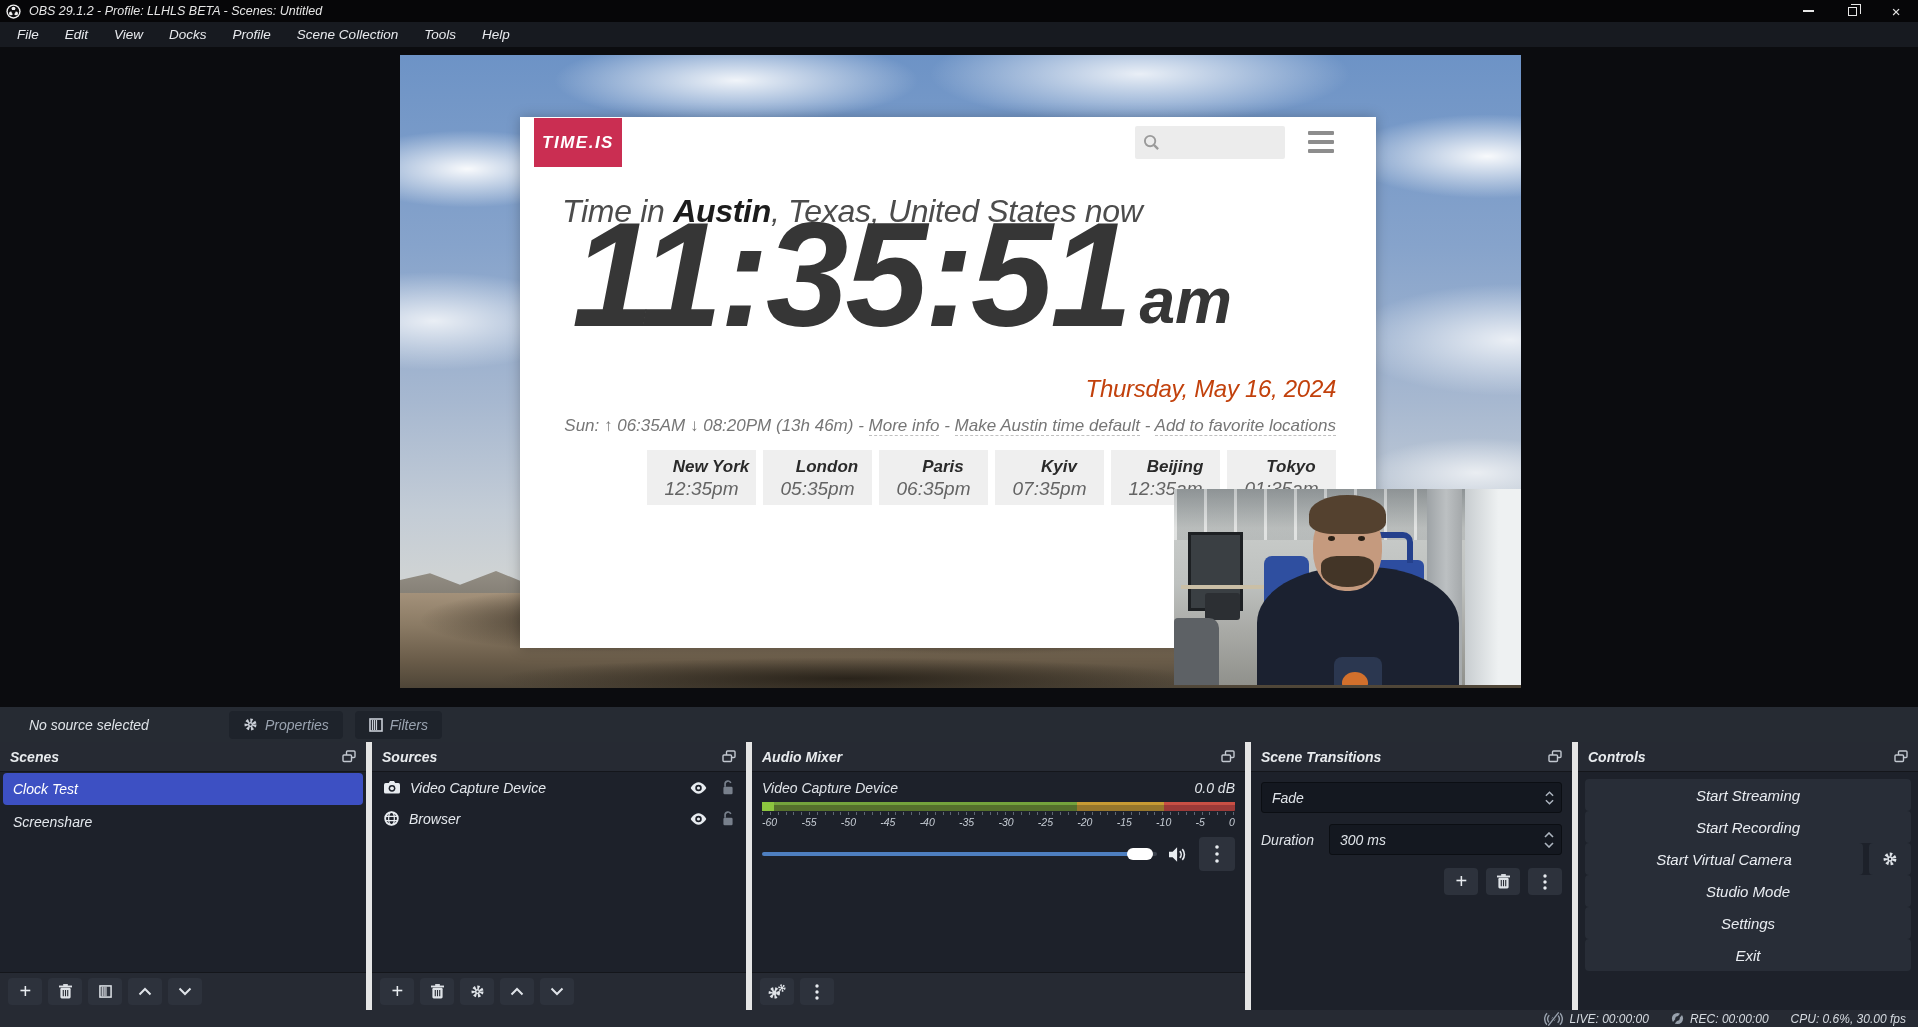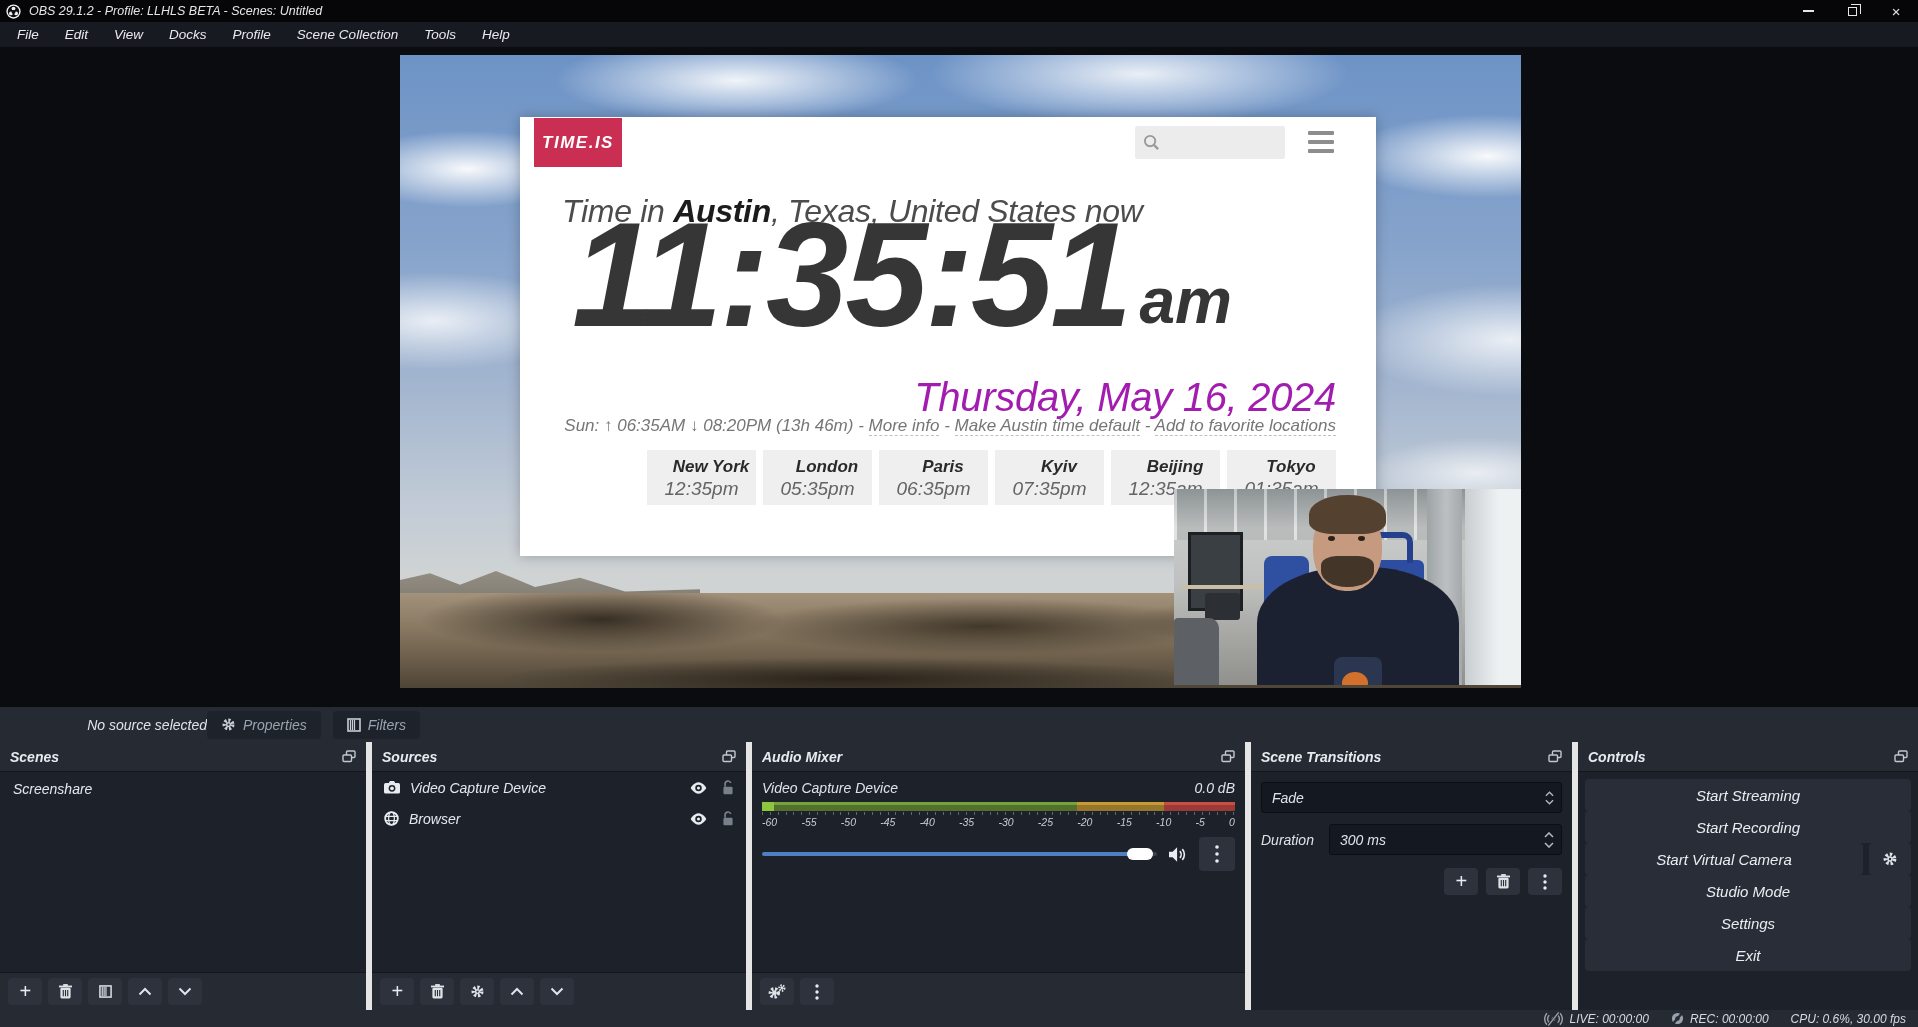--- a/index.html
+++ b/index.html
@@ -42,31 +42,31 @@
   .desert { position:absolute; left:0; bottom:0; width:100%; height:95px;
     background:linear-gradient(180deg,#a3917a 0%,#8a7a64 35%,#6b5d4a 70%,#4e4537 100%); }
   .dunes { position:absolute; inset:0;
     background:
       radial-gradient(ellipse 260px 46px at 18% 28%, rgba(40,33,24,.85), rgba(40,33,24,0) 70%),
       radial-gradient(ellipse 340px 40px at 52% 35%, rgba(48,40,28,.8), rgba(48,40,28,0) 70%),
       radial-gradient(ellipse 280px 36px at 82% 30%, rgba(40,33,24,.7), rgba(40,33,24,0) 70%),
       radial-gradient(ellipse 500px 30px at 40% 90%, rgba(30,25,18,.8), rgba(30,25,18,0) 70%); }
 
   
-  .timeis-card { position:absolute; left:120px; top:62px; width:856px; height:439px; background:#ffffff; box-shadow:0 0 12px rgba(0,0,0,.25); }
+  .timeis-card { position:absolute; left:120px; top:62px; width:856px; height:531px; background:#ffffff; box-shadow:0 0 12px rgba(0,0,0,.25); }
   .ti-logo { position:absolute; left:14px; top:1px; width:88px; height:49px; background:#ca2e52; color:#fff; display:flex; align-items:center; justify-content:center; font-size:17px; font-weight:bold; letter-spacing:1.5px; }
   .ti-search { position:absolute; left:615px; top:9px; width:150px; height:33px; background:#ececec; border-radius:2px; display:flex; align-items:center; padding-left:8px; }
   .ti-burger { position:absolute; left:788px; top:14px; width:26px; height:22px; display:flex; flex-direction:column; justify-content:space-between; }
   .ti-burger span { display:block; height:4px; background:#8d8d8d; border-radius:1px; }
   .ti-heading { position:absolute; left:42px; top:76px; font-size:32px; color:#4c4c4c; letter-spacing:-0.3px; }
   .ti-heading b { color:#1c1c1c; }
   .ti-time-row { position:absolute; left:52px; top:84px; display:flex; align-items:flex-end; }
   .ti-time { font-size:148px; font-weight:bold; color:#363636; line-height:1; letter-spacing:-3px; }
   .ti-ampm { font-size:64px; font-weight:bold; color:#363636; line-height:1; margin:0 0 16px 10px; }
-  .ti-date { position:absolute; right:40px; top:258px; font-size:40px; color:#a21caf; letter-spacing:-0.3px; }
+  .ti-date { position:absolute; right:40px; top:258px; font-size:24px; color:#c2410c; letter-spacing:-0.3px; }
   .ti-sunline { position:absolute; right:40px; top:299px; font-size:17px; color:#767676; white-space:nowrap; }
   .ti-sunline .ti-link { border-bottom:1px dashed #c0c0c0; }
   .ti-cities { position:absolute; right:40px; top:333px; display:flex; gap:7px; }
   .ti-city { width:109px; height:55px; background:#efefef; text-align:center; padding-top:7px; }
   .ti-city-name { font-size:17px; font-weight:bold; color:#2a2a2a;margin-left:19px; }
   .ti-city-time { font-size:19px; color:#646464; margin-top:1px; }
 
   
   .webcam { position:absolute; left:774px; top:434px; width:347px; height:196px; overflow:hidden;
     background:linear-gradient(180deg,#8e9496 0%,#c8cbc9 20%,#bec1bf 48%,#a9aaa6 72%,#90918c 100%); }
@@ -83,21 +83,21 @@
   .wc-chair2 { position:absolute; left:0%; top:66%; width:13%; height:34%; background:#5d6165; border-radius:4px 10px 0 0; }
   .wc-person { position:absolute; left:24%; bottom:-2%; width:58%; height:62%; background:#1b2130; border-radius:46% 46% 0 0; }
   .wc-shirt { position:absolute; left:38%; bottom:0; width:24%; height:26%; background:#2b3750; border-radius:8px 8px 0 0; }
   .wc-shirt-logo { position:absolute; left:42%; bottom:-4%; width:13%; height:18%; background:#d2702c; border-radius:50%; }
   .wc-head { position:absolute; left:40%; top:8%; width:20%; height:44%; background:#c59a7e; border-radius:46%; }
   .wc-hair { position:absolute; left:39%; top:3%; width:22%; height:20%; background:#54412f; border-radius:50% 50% 30% 30%; }
   .wc-beard { position:absolute; left:42.5%; top:34%; width:15%; height:16%; background:#433527; border-radius:30% 30% 50% 50%; }
   .wc-eye { position:absolute; width:2%; height:2.5%; background:#2a2016; border-radius:50%; top:24%; }
 
   
-  .selection-bar { position:absolute; left:0; top:707px; width:1918px; height:35px; background:#262b33; display:flex; align-items:center; padding-left:7px;text-align:right; }
+  .selection-bar { position:absolute; left:0; top:707px; width:1918px; height:35px; background:#262b33; display:flex; align-items:center; padding-left:29px; }
   .sel-status { font-size:14px; color:#dfe3e8; width:200px; }
   .sel-btn { display:flex; align-items:center; gap:7px; background:#1e232b; border-radius:4px; padding:6px 14px; margin-right:12px; font-size:14px; color:#9aa3b0; }
 
   
   .docks { position:absolute; left:0; top:742px; width:1918px; height:268px; background:#e5e5e5; }
   .panel { position:absolute; top:0; height:268px; background:#262a33; display:flex; flex-direction:column; }
   .panel-header { height:30px; display:flex; align-items:center; padding:0 10px; border-bottom:1px solid #14161b; flex:none; }
   .panel-title { font-size:14px; font-weight:bold; color:#e8ebee; }
   .panel-pop { margin-left:auto; }
   .panel-body { flex:1; background:#1d212a; overflow:hidden; position:relative; }
@@ -297,20 +297,21 @@
 
     <section class="panel p-scenes">
       <div class="panel-header">
         <span class="panel-title">Scenes</span>
         <svg class="panel-pop" width="14" height="13" viewBox="0 0 14 13">
             <rect x="4.5" y="1" width="8.5" height="6.5" rx="1" fill="none" stroke="#c2c8d0" stroke-width="1.4"></rect>
             <rect x="1" y="5" width="8.5" height="6.5" rx="1" fill="#262a33" stroke="#c2c8d0" stroke-width="1.4"></rect>
           </svg>
       </div>
       <div class="panel-body">
+        <div class="scene-row selected">Clock Test</div>
         <div class="scene-row">Screenshare</div>
       </div>
       <div class="panel-footer">
         <div class="tbtn">
             <span class="plus">+</span>
           </div>
         <div class="tbtn">
             <svg width="13" height="15" viewBox="0 0 14 16">
               <rect x="1.5" y="4" width="11" height="11.5" rx="1.5" fill="#dfe3e8"></rect>
               <rect x="0" y="1.6" width="14" height="2" fill="#dfe3e8"></rect>

